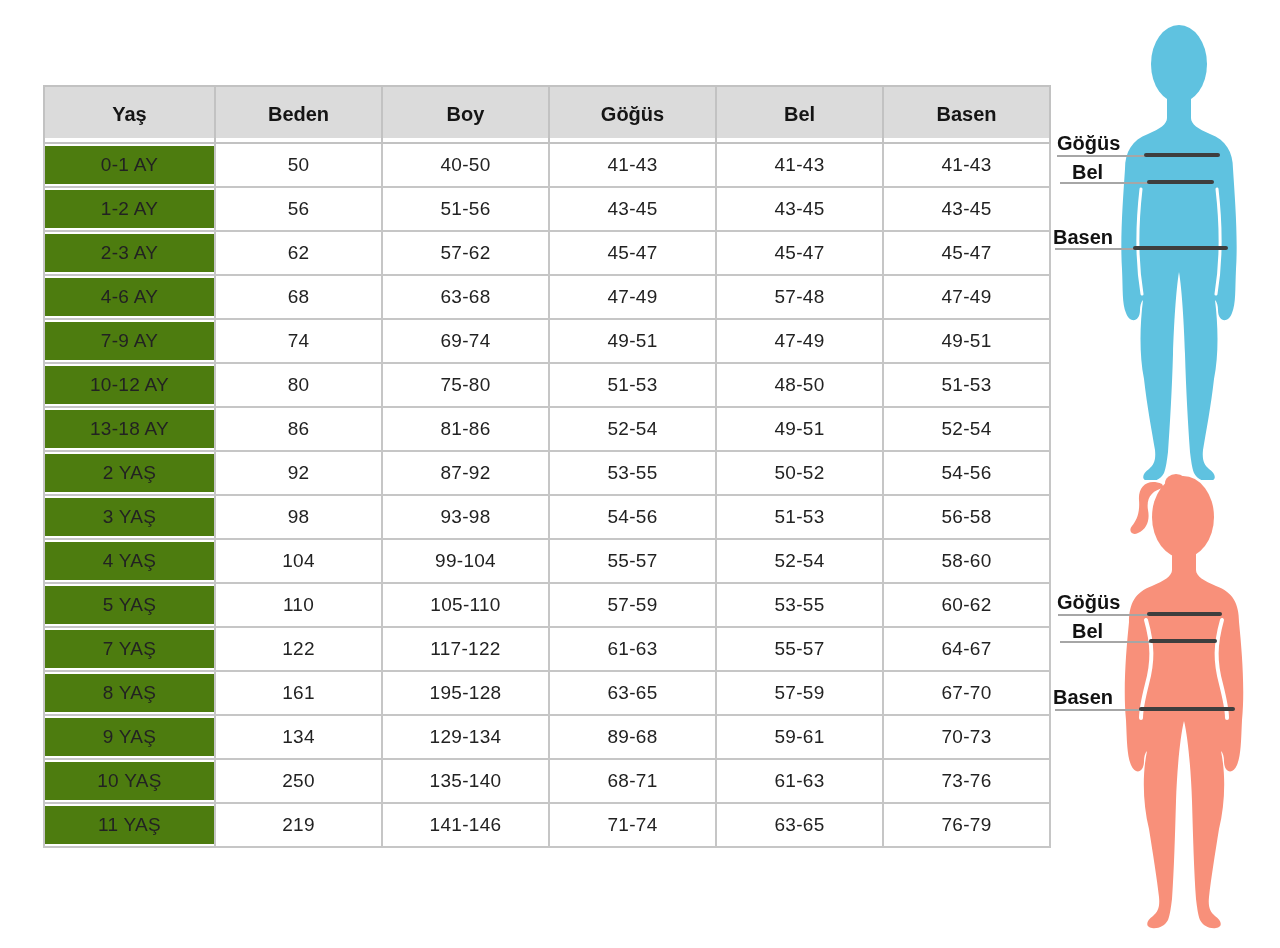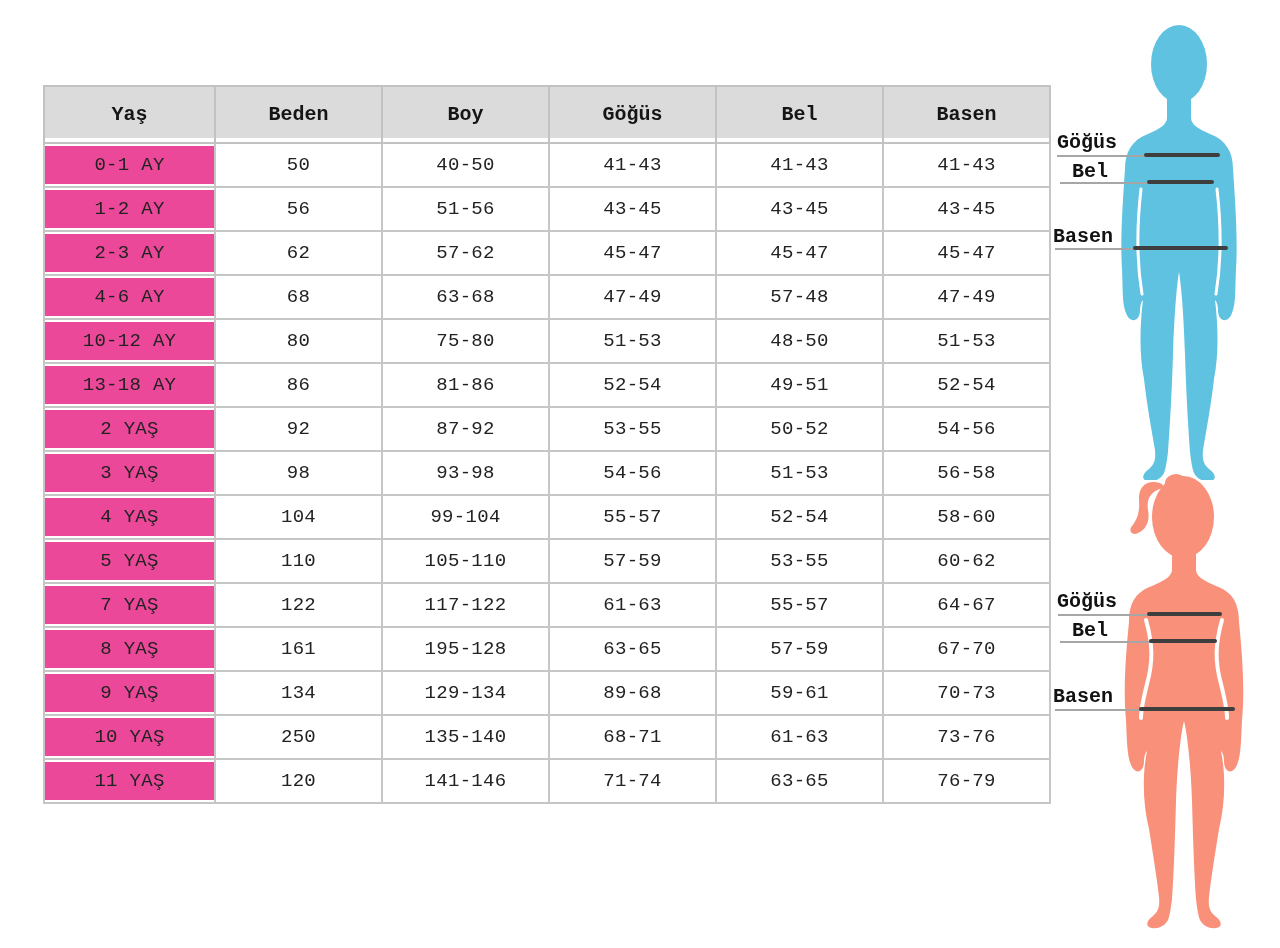--- a/index.html
+++ b/index.html
@@ -1,36 +1,36 @@
 <!DOCTYPE html>
 <html><head>
 <meta charset="utf-8">
 <style>
   html,body{margin:0;padding:0;background:#fff;}
   .stage{
     position:relative;width:1280px;height:948px;background:#ffffff;overflow:hidden;
-    font-family:Liberation Mono, monospace;
+    font-family:Liberation Sans, sans-serif;
   }
   
   table.size-table{
     position:absolute;left:43px;top:85px;width:1008px;
     border-collapse:collapse;table-layout:fixed;
   }
   table.size-table col.age-col{width:171px;}
   table.size-table th{
     height:55px;background:#dbdbdb;border:2px solid #c2c2c2;
     box-shadow:inset 0 -4px 0 #ffffff;
     font-size:20px;font-weight:bold;color:#151515;text-align:center;padding:0;
   }
   table.size-table td{
     height:42px;background:#ffffff;border:2px solid #c6c6c6;
     font-size:19px;color:#222222;text-align:center;padding:0;letter-spacing:.3px;
   }
   table.size-table td.age-cell{
-    background:#ec4899;
+    background:#4d7c0f;
     box-shadow:inset 0 2px 0 #ffffff, inset 0 -2px 0 #ffffff;
   }
   
   .fig{position:absolute;}
   .fig-boy{left:1116px;top:24px;width:132px;height:456px;}
   .fig-girl{left:1110px;top:470px;width:152px;height:460px;}
   
   .m-label{
     position:absolute;font-size:20px;font-weight:bold;color:#121212;
     white-space:nowrap;line-height:20px;
@@ -89,20 +89,28 @@
         </tr>
         <tr>
           <td class="age-cell">4-6 AY</td>
           <td>68</td>
           <td>63-68</td>
           <td>47-49</td>
           <td>57-48</td>
           <td>47-49</td>
         </tr>
         <tr>
+          <td class="age-cell">7-9 AY</td>
+          <td>74</td>
+          <td>69-74</td>
+          <td>49-51</td>
+          <td>47-49</td>
+          <td>49-51</td>
+        </tr>
+        <tr>
           <td class="age-cell">10-12 AY</td>
           <td>80</td>
           <td>75-80</td>
           <td>51-53</td>
           <td>48-50</td>
           <td>51-53</td>
         </tr>
         <tr>
           <td class="age-cell">13-18 AY</td>
           <td>86</td>
@@ -170,21 +178,21 @@
         <tr>
           <td class="age-cell">10 YAŞ</td>
           <td>250</td>
           <td>135-140</td>
           <td>68-71</td>
           <td>61-63</td>
           <td>73-76</td>
         </tr>
         <tr>
           <td class="age-cell">11 YAŞ</td>
-          <td>120</td>
+          <td>219</td>
           <td>141-146</td>
           <td>71-74</td>
           <td>63-65</td>
           <td>76-79</td>
         </tr>
       </tbody>
   </table>
 
   <svg class="fig fig-boy" viewBox="0 0 132 456" aria-hidden="true">
     <g stroke="none" fill="#5fc2e0">

